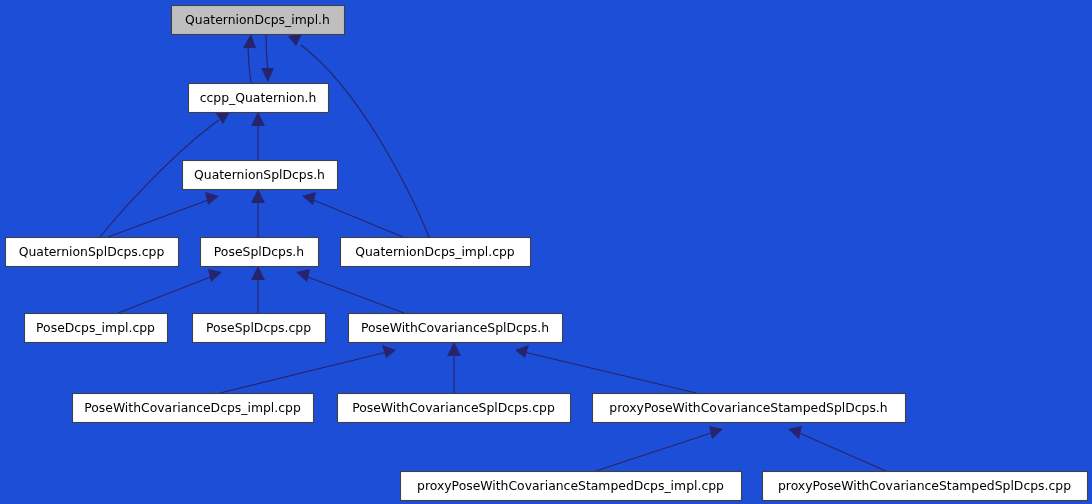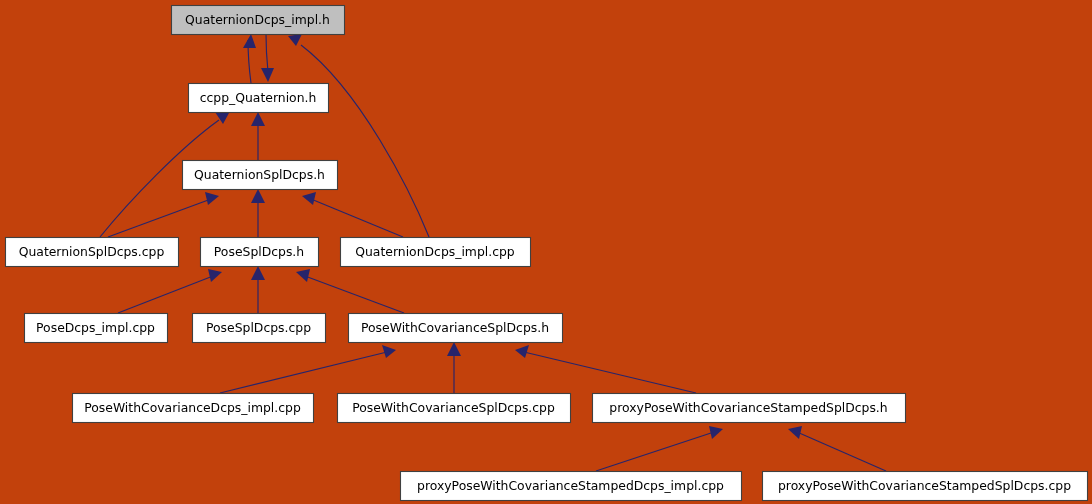--- a/index.html
+++ b/index.html
@@ -4,21 +4,21 @@
 <style>
   html, body {
     margin: 0;
     padding: 0;
     background: #ffffff;
   }
   #graph-page {
     position: relative;
     width: 1092px;
     height: 504px;
-    background: #c2410c;
+    background: #1d4ed8;
     overflow: hidden;
     font-family: "DejaVu Sans", "Liberation Sans", sans-serif;
   }
   #graph-svg {
     position: absolute;
     left: 0;
     top: 0;
     width: 1092px;
     height: 504px;
     display: block;

